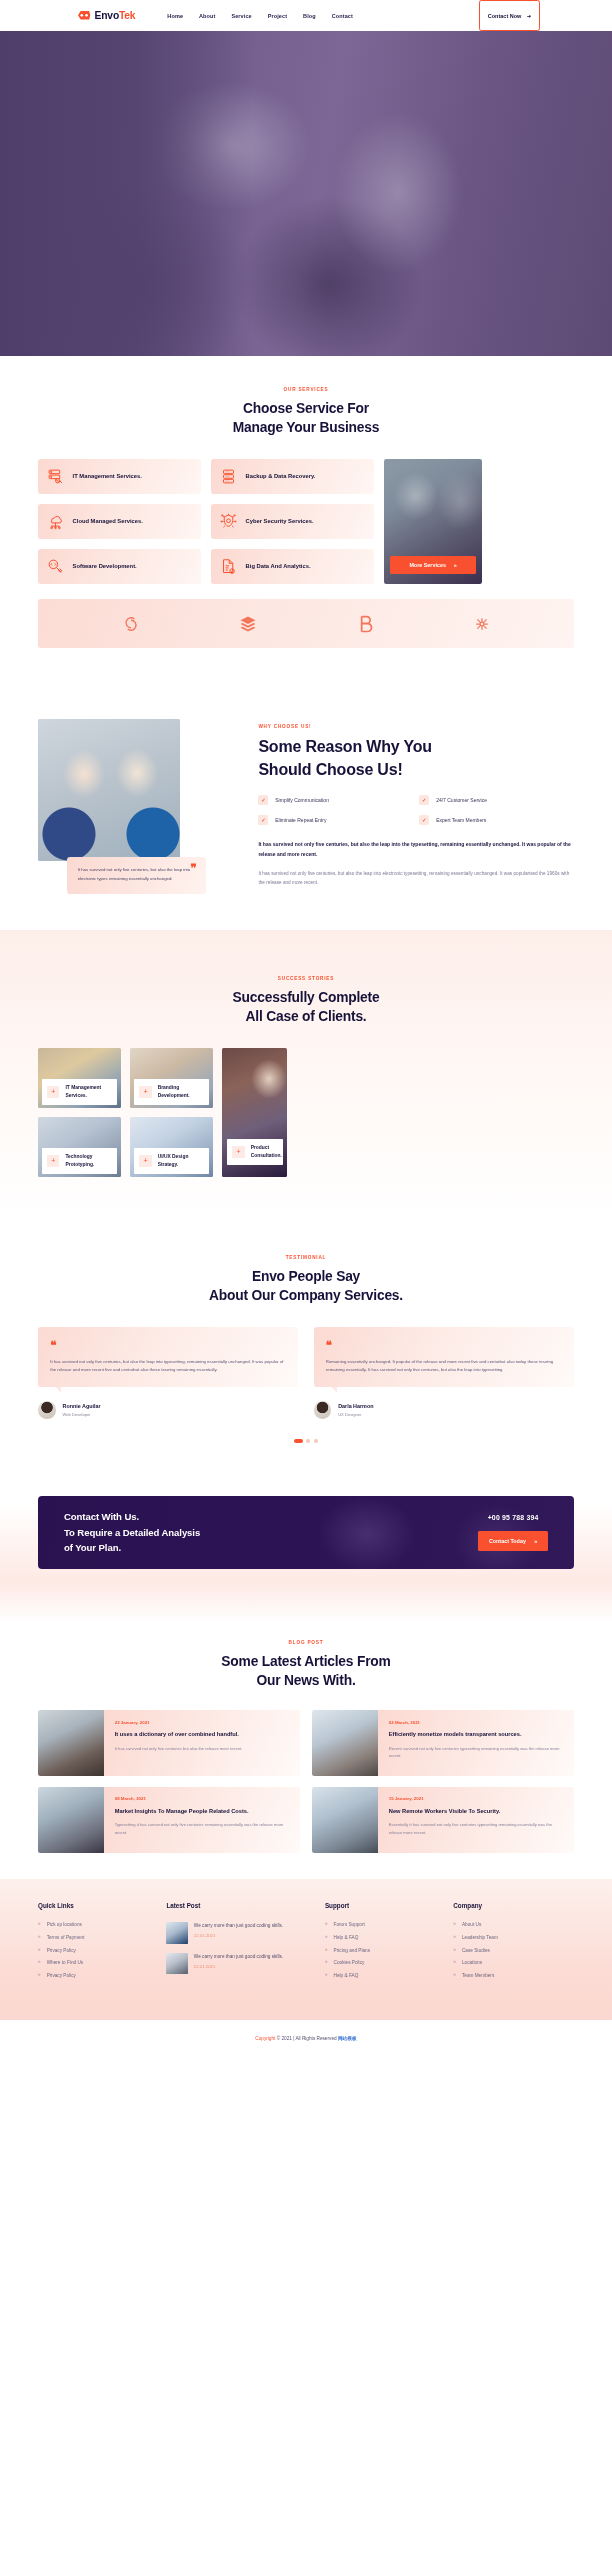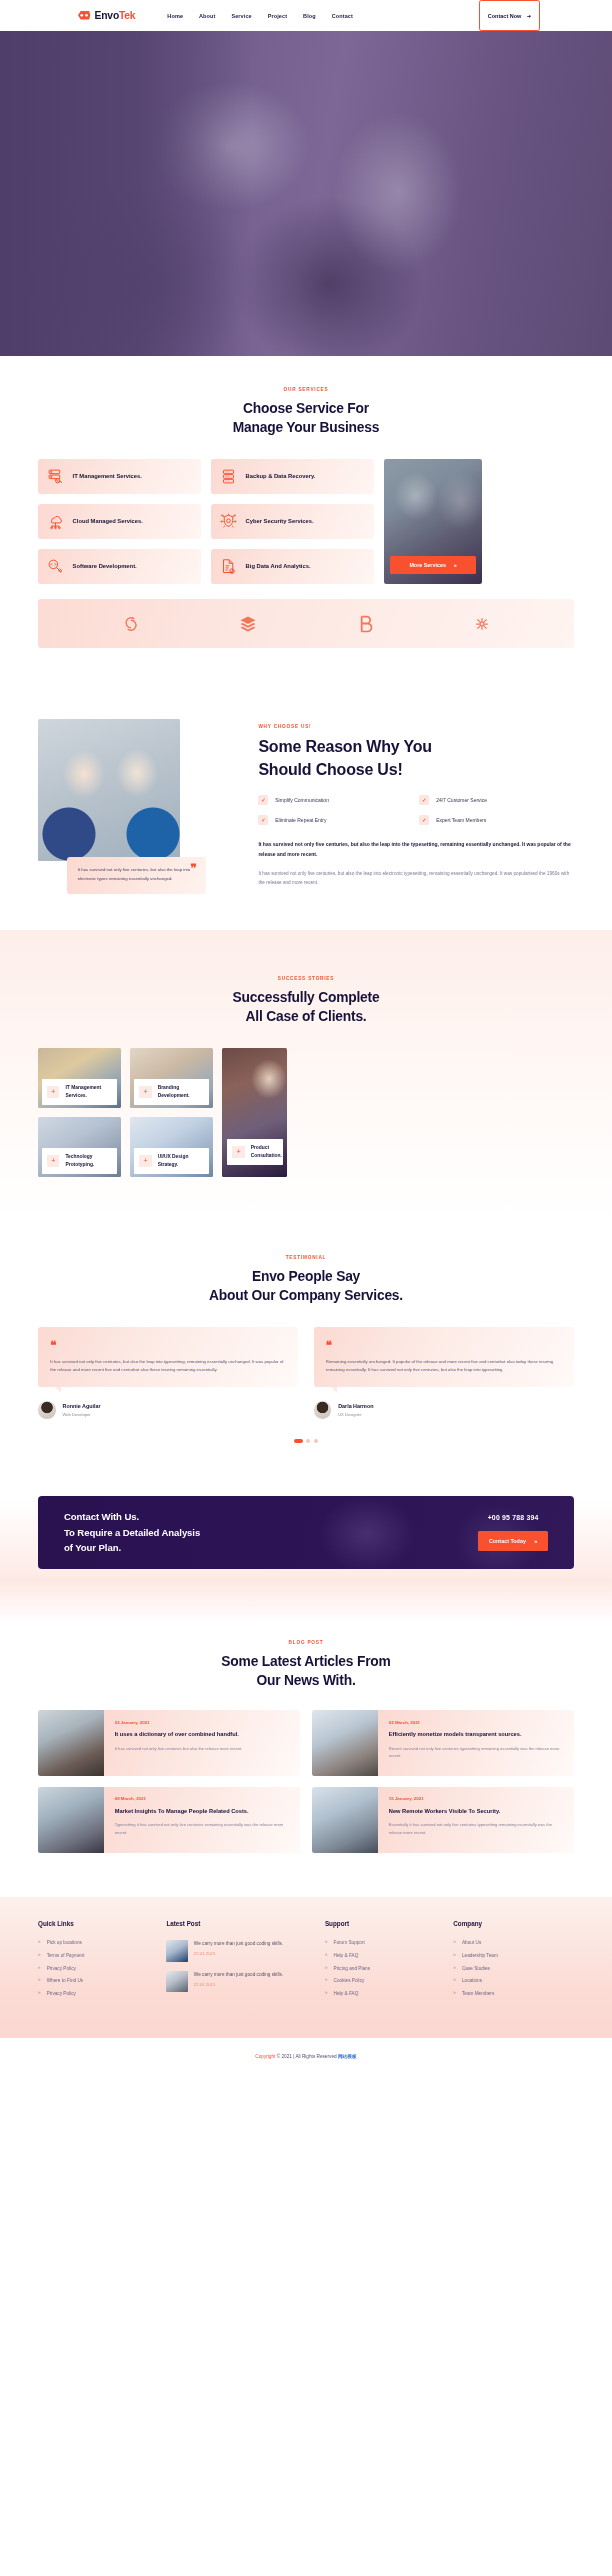--- a/index.html
+++ b/index.html
@@ -131,21 +131,21 @@
       radial-gradient(ellipse 69px 54px at 329px 38px,rgba(120,95,160,.35),transparent 70%),
       radial-gradient(ellipse 61px 54px at 459px 46px,rgba(110,85,150,.3),transparent 70%),
       linear-gradient(100deg,#2a1150 0%,#2c1354 45%,#311858 100%);}
   .cband .in{position:absolute;inset:0;display:flex;align-items:center;padding:0 26px}
   .cband h3{font-size:9.6px;line-height:1.62;font-weight:700;color:#fff;letter-spacing:-0.1px}
   .cband .right{margin-left:auto;text-align:center}
   .cband .phone{font-size:6.9px;font-weight:700;color:#fff;letter-spacing:0.2px}
   .cband .btn{margin-top:10px;background:#f9502f;border:none;border-radius:1.5px;color:#fff;font-size:5.4px;font-weight:700;padding:6.9px 10.7px;display:inline-flex;align-items:center;gap:8.4px;cursor:pointer}
 
   
-  .blog{padding:17px 0 44px;background:#fff}
+  .blog{padding:17px 0 26px;background:#fff}
   .blog-grid{margin-top:20px;display:flex;flex-direction:column;gap:10.7px}
   .blog-row{display:flex;gap:12.2px}
   .post{flex:1;display:flex;gap:0;border-radius:2.3px;overflow:hidden;height:66px}
   .post .ph{width:66px;flex:0 0 66px}
   .post.p1 .ph{background:linear-gradient(155deg,#cfd6da 0%,#a8b3bc 35%,#6b5c55 72%,#3b332f 100%)}
   .post.p2 .ph{background:linear-gradient(155deg,#dfe6ec 0%,#b9c6d2 38%,#8a7f7a 74%,#4b4744 100%)}
   .post.p3 .ph{background:linear-gradient(155deg,#cdd6dd 0%,#9fb0bd 38%,#6d6f7d 74%,#3a3644 100%)}
   .post.p4 .ph{background:linear-gradient(155deg,#d9e2ea 0%,#b0c0ce 38%,#7c8794 74%,#454c57 100%)}
   .post .body{flex:1;background:linear-gradient(115deg,#fbd9d1 0%,#fde9e4 48%,#fffaf8 100%);padding:9.2px 10.7px}
   .post .date{font-size:4.4px;font-weight:700;color:#f9502f}

